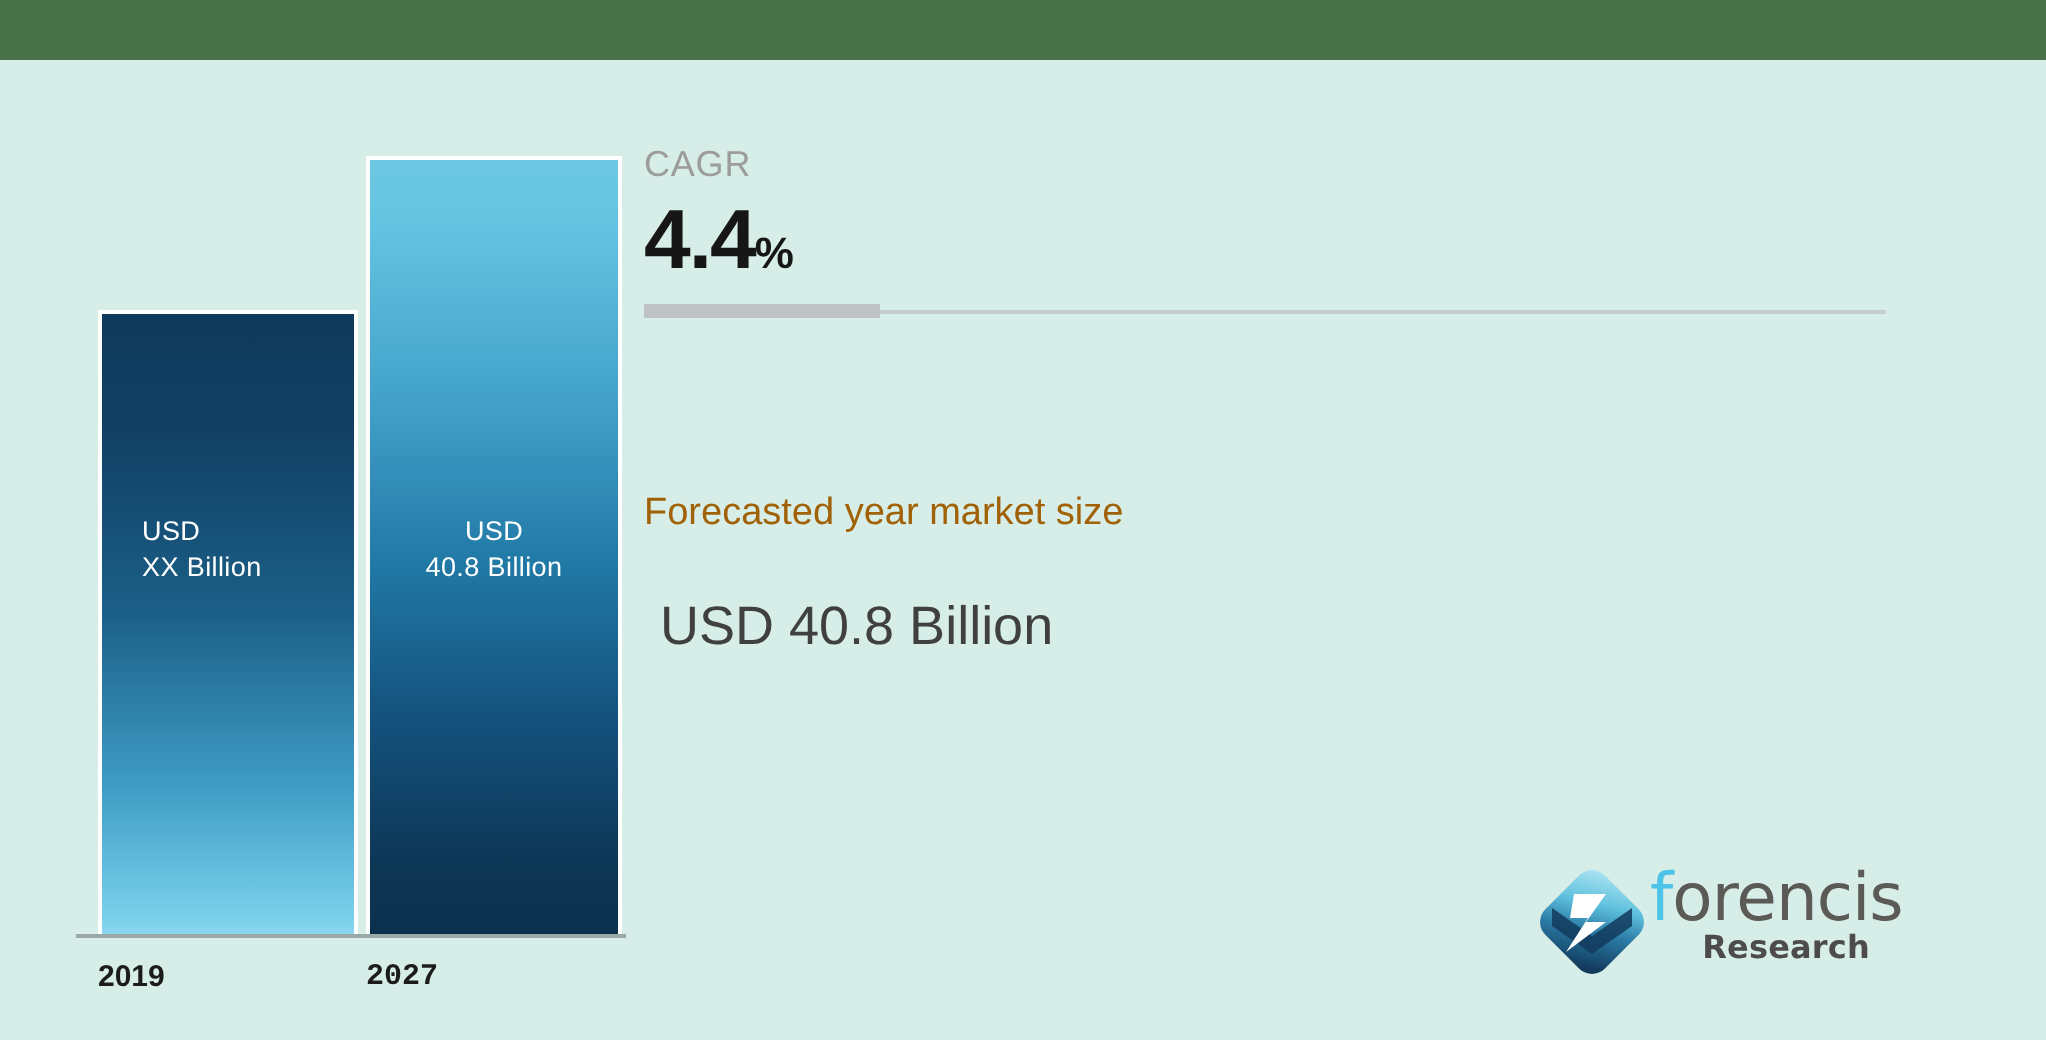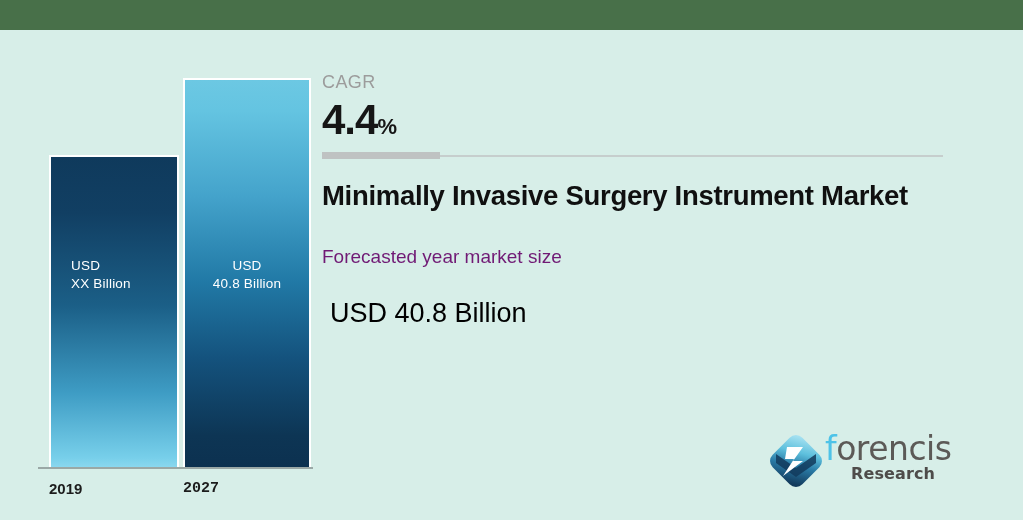--- a/index.html
+++ b/index.html
@@ -178,29 +178,29 @@
     color: #101010;
     letter-spacing: -0.3px;
     white-space: nowrap;
     font-family: "Liberation Sans", sans-serif;
   }
   .subtitle {
     position: absolute;
     left: 0;
     top: 216px;
     font-size: 19px;
-    color: #701a75;
+    color: #a16207;
     font-family: "Liberation Sans", sans-serif;
   }
   .bigvalue {
     position: absolute;
     left: 8px;
     top: 268px;
     font-size: 27px;
-    color: #000000;
+    color: #404040;
     font-family: "Liberation Sans", sans-serif;
   }
 
   
   .logo {
     position: absolute;
     left: 763px;
     top: 426px;
     width: 172px;
     height: 72px;
@@ -276,21 +276,20 @@
 
     <div class="cagr-label">CAGR</div>
 
     <div class="cagr-value"><span class="num">4.4</span><span class="pct">%</span></div>
 
     <div class="divider-wrap">
       <div class="divider-thin"></div>
       <div class="divider-thick"></div>
     </div>
 
-    <div class="headline">Minimally Invasive Surgery Instrument Market</div>
 
     <div class="subtitle">Forecasted year market size</div>
 
     <div class="bigvalue">USD 40.8 Billion</div>
   </div>
 
   <div class="logo">
 
     <div class="logo-mark">
       <svg width="66" height="66" viewBox="0 0 66 66" xmlns="http://www.w3.org/2000/svg">

